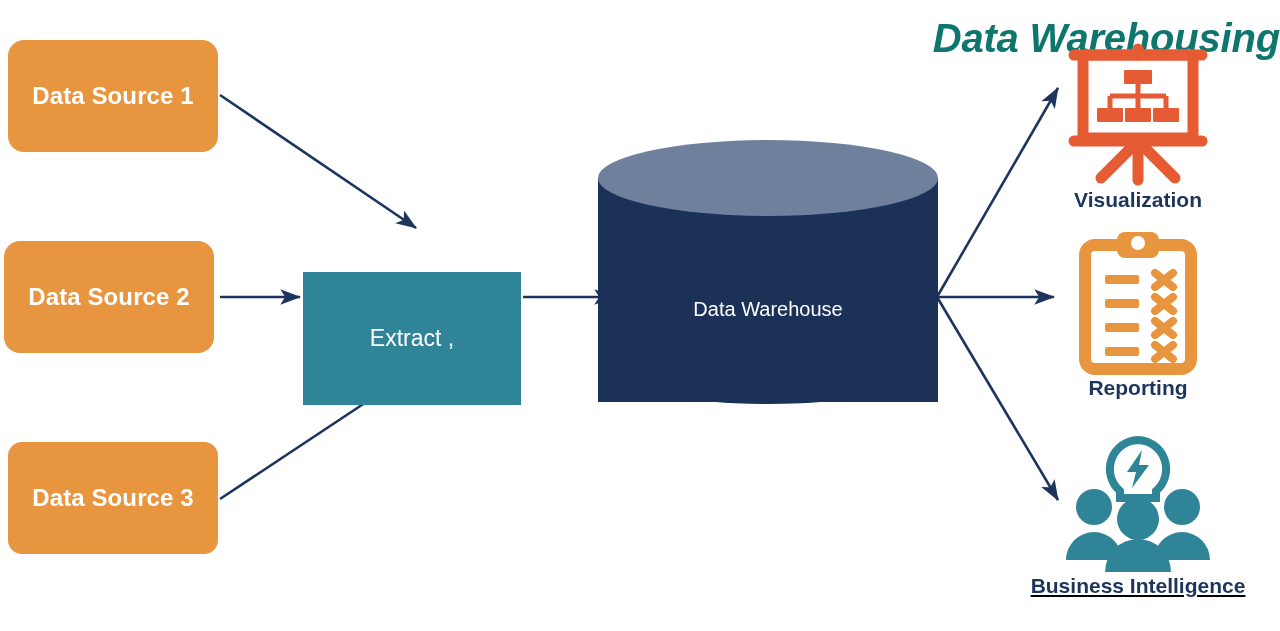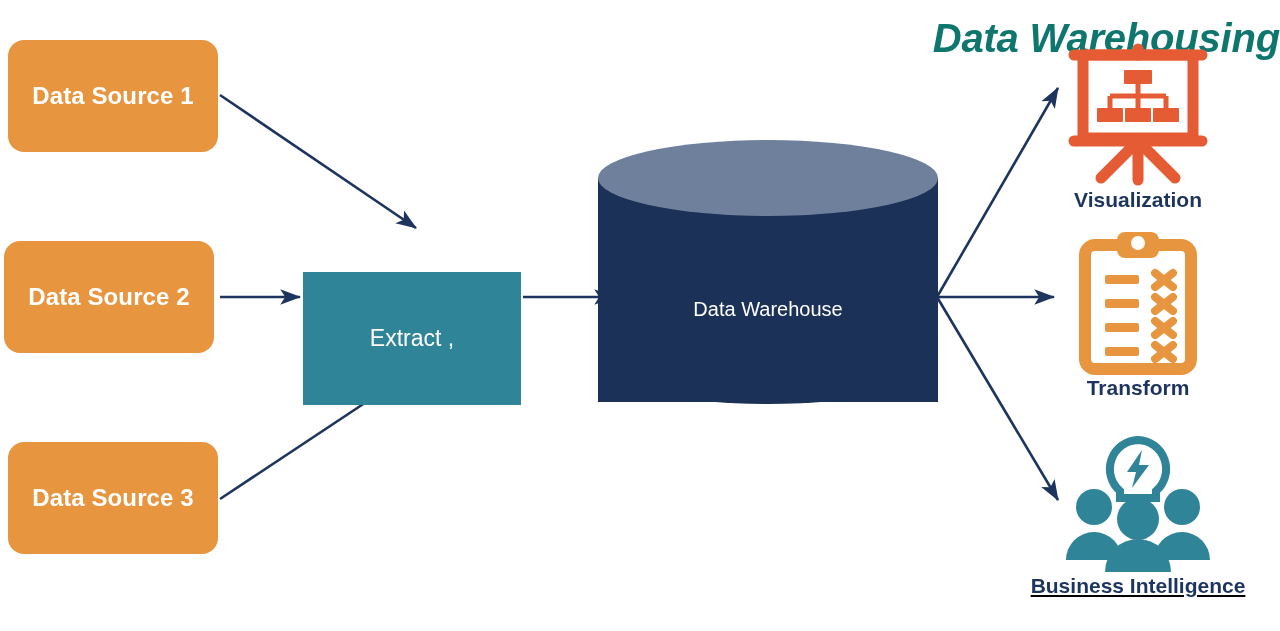--- a/index.html
+++ b/index.html
@@ -44,21 +44,21 @@
     color: #ffffff;
     font-size: 24px;
     display: flex;
     align-items: center;
     justify-content: center;
     letter-spacing: 0.1px;
     font-weight: bold;
   }
   #source-1 { left: 8px;  top: 40px; }
   #source-2 { left: 4px;  top: 241px; }
-  #source-3 { left: 8px;  top: 442px; }
+  #source-3 { left: 8px;  top: 442px; border-radius: 14px; }
 
   
   #etl-box {
     left: 303px;
     top: 232px;
     width: 218px;
     height: 133px;
     background: #2f8597;
     color: #ffffff;
     font-size: 23px;
@@ -243,21 +243,21 @@
           <line x1="98" y1="44" x2="80" y2="58"></line>
           <line x1="80" y1="68" x2="98" y2="82"></line>
           <line x1="98" y1="68" x2="80" y2="82"></line>
           <line x1="80" y1="92" x2="98" y2="106"></line>
           <line x1="98" y1="92" x2="80" y2="106"></line>
           <line x1="80" y1="116" x2="98" y2="130"></line>
           <line x1="98" y1="116" x2="80" y2="130"></line>
         </g>
       </svg>
     </div>
-    <div class="output-label">Transform</div>
+    <div class="output-label">Reporting</div>
   </div>
 
   <div id="out-bi" class="abs output-block">
     <div class="icon-wrap">
       <svg width="150" height="140" viewBox="0 0 150 140">
 
         <path d="M75 6 a29 29 0 0 0 -18 51 v7 h36 v-7 a29 29 0 0 0 -18 -51 z" fill="none" stroke="#2f8597" stroke-width="8"></path>
         <rect x="62" y="69" width="26" height="7" rx="3" fill="#2f8597"></rect>
         <rect x="66" y="80" width="18" height="8" rx="3" fill="#2f8597"></rect>
 

